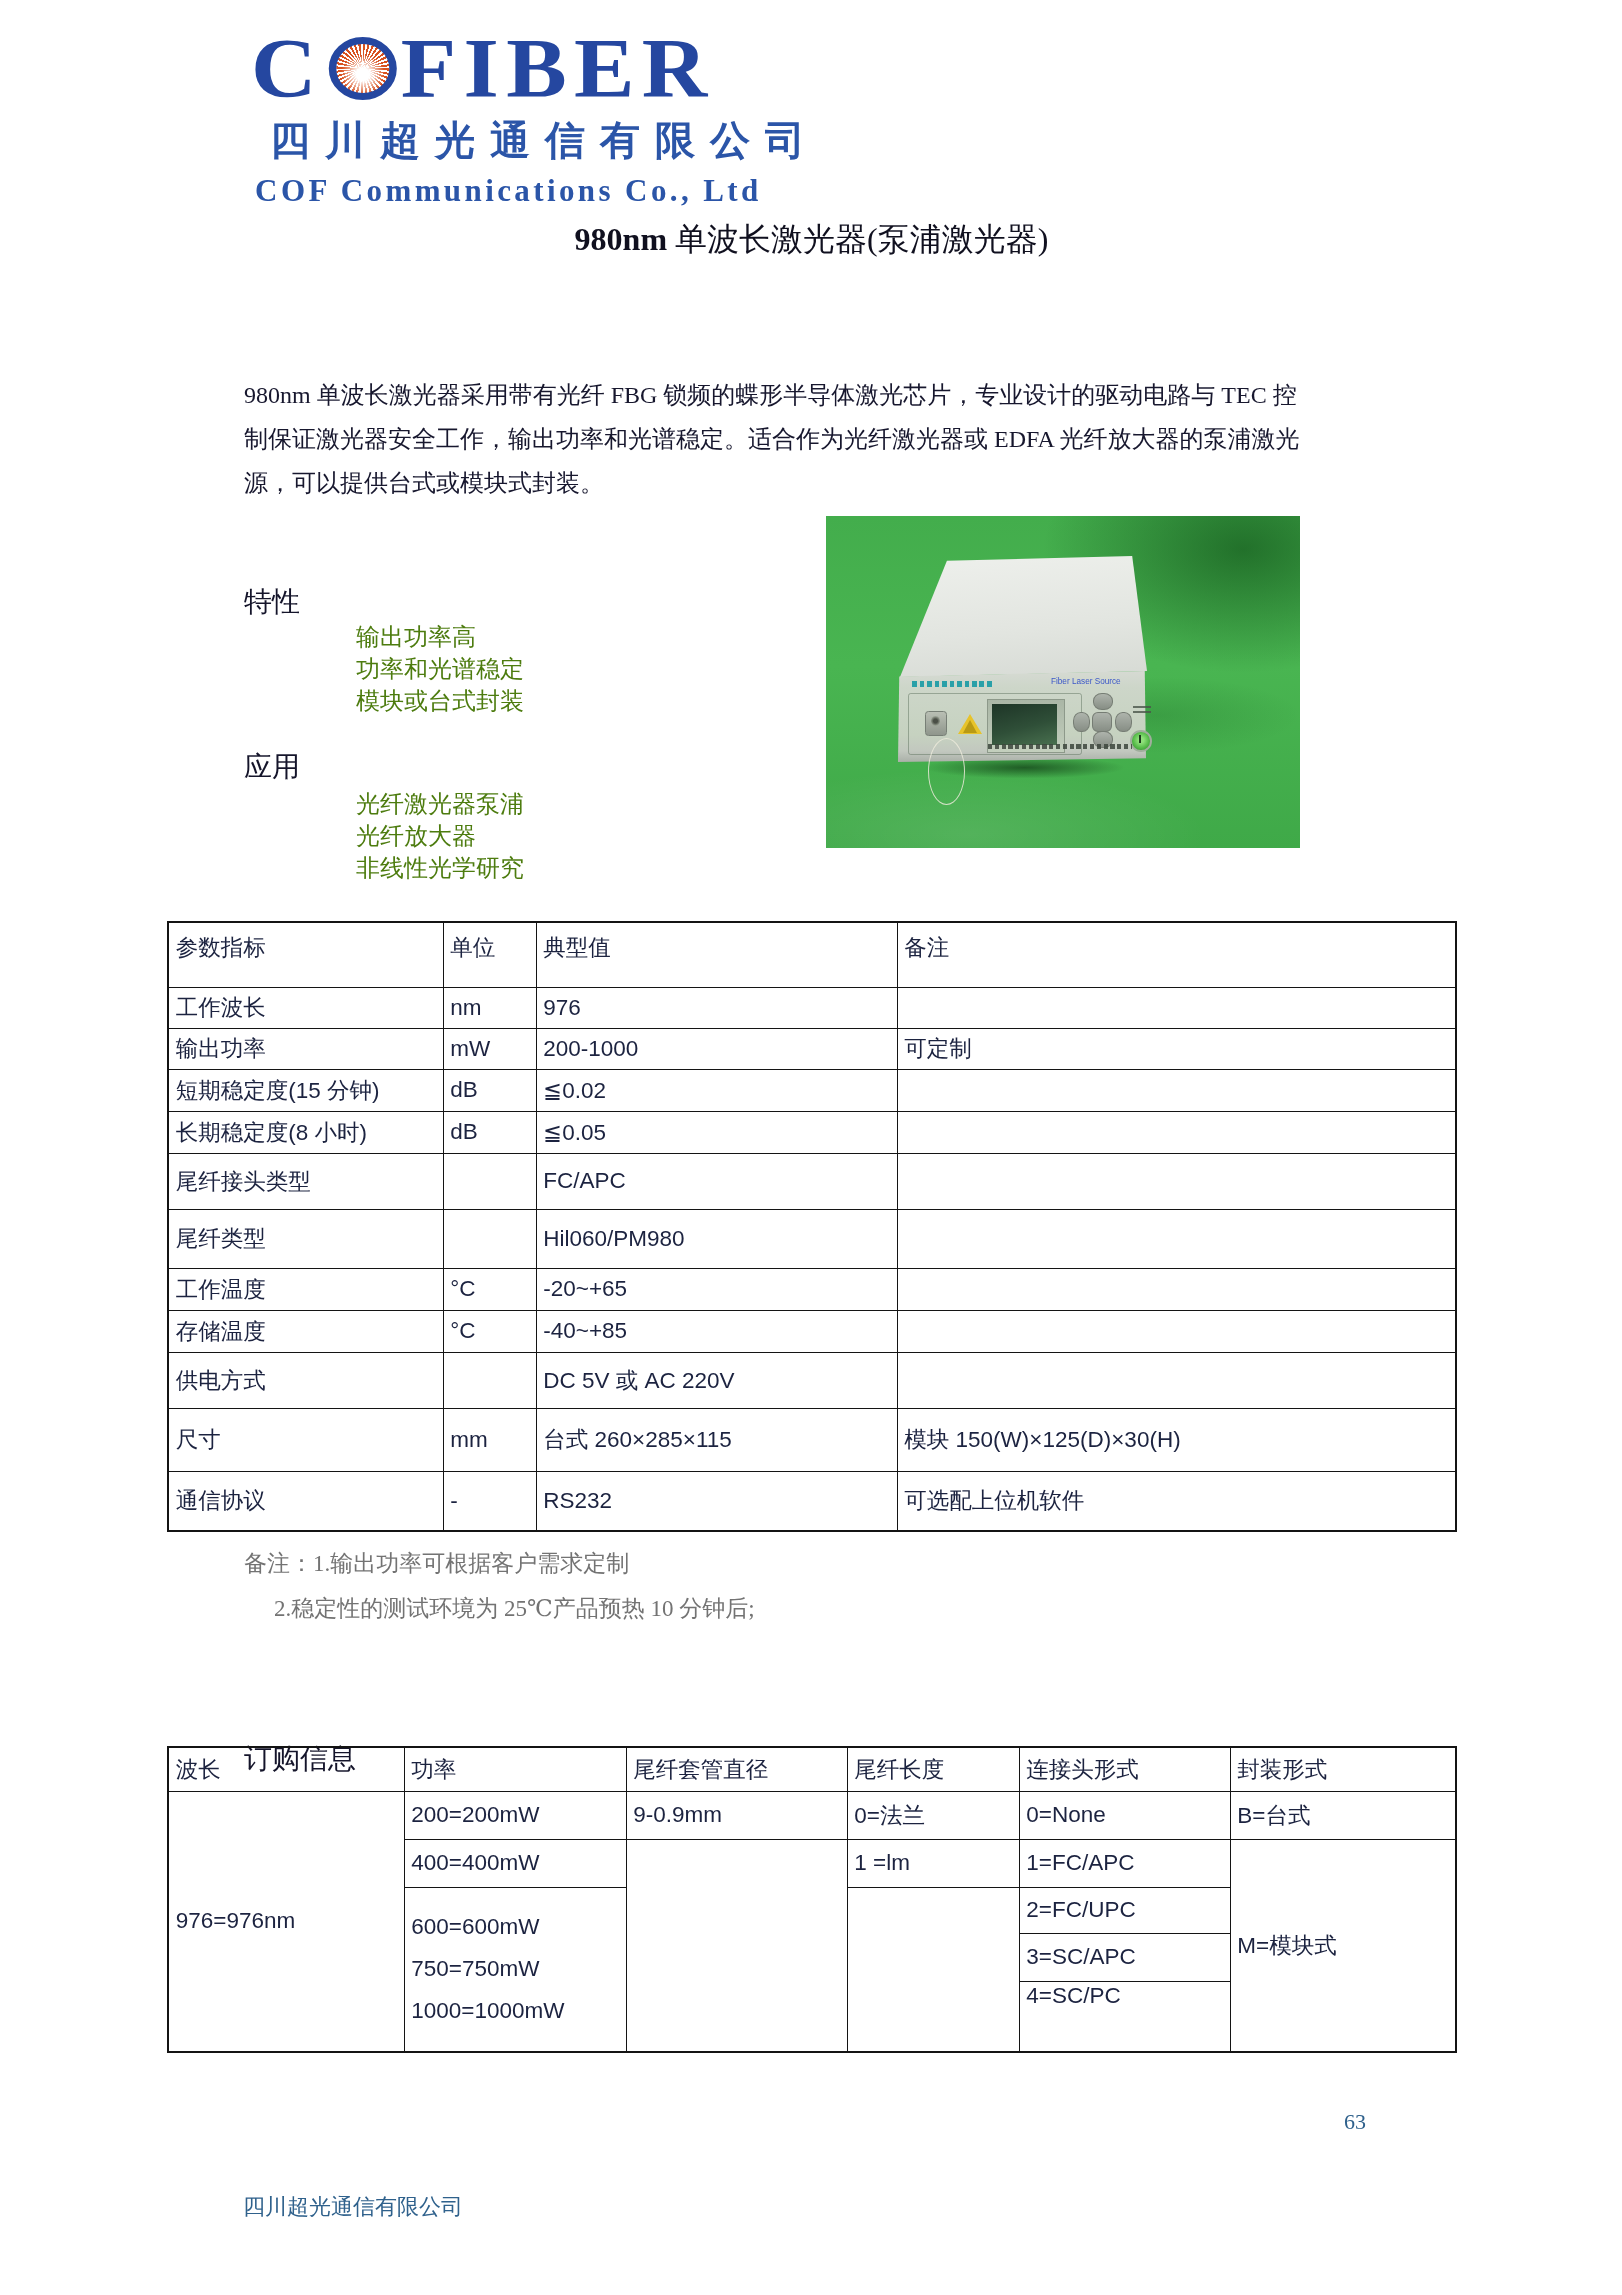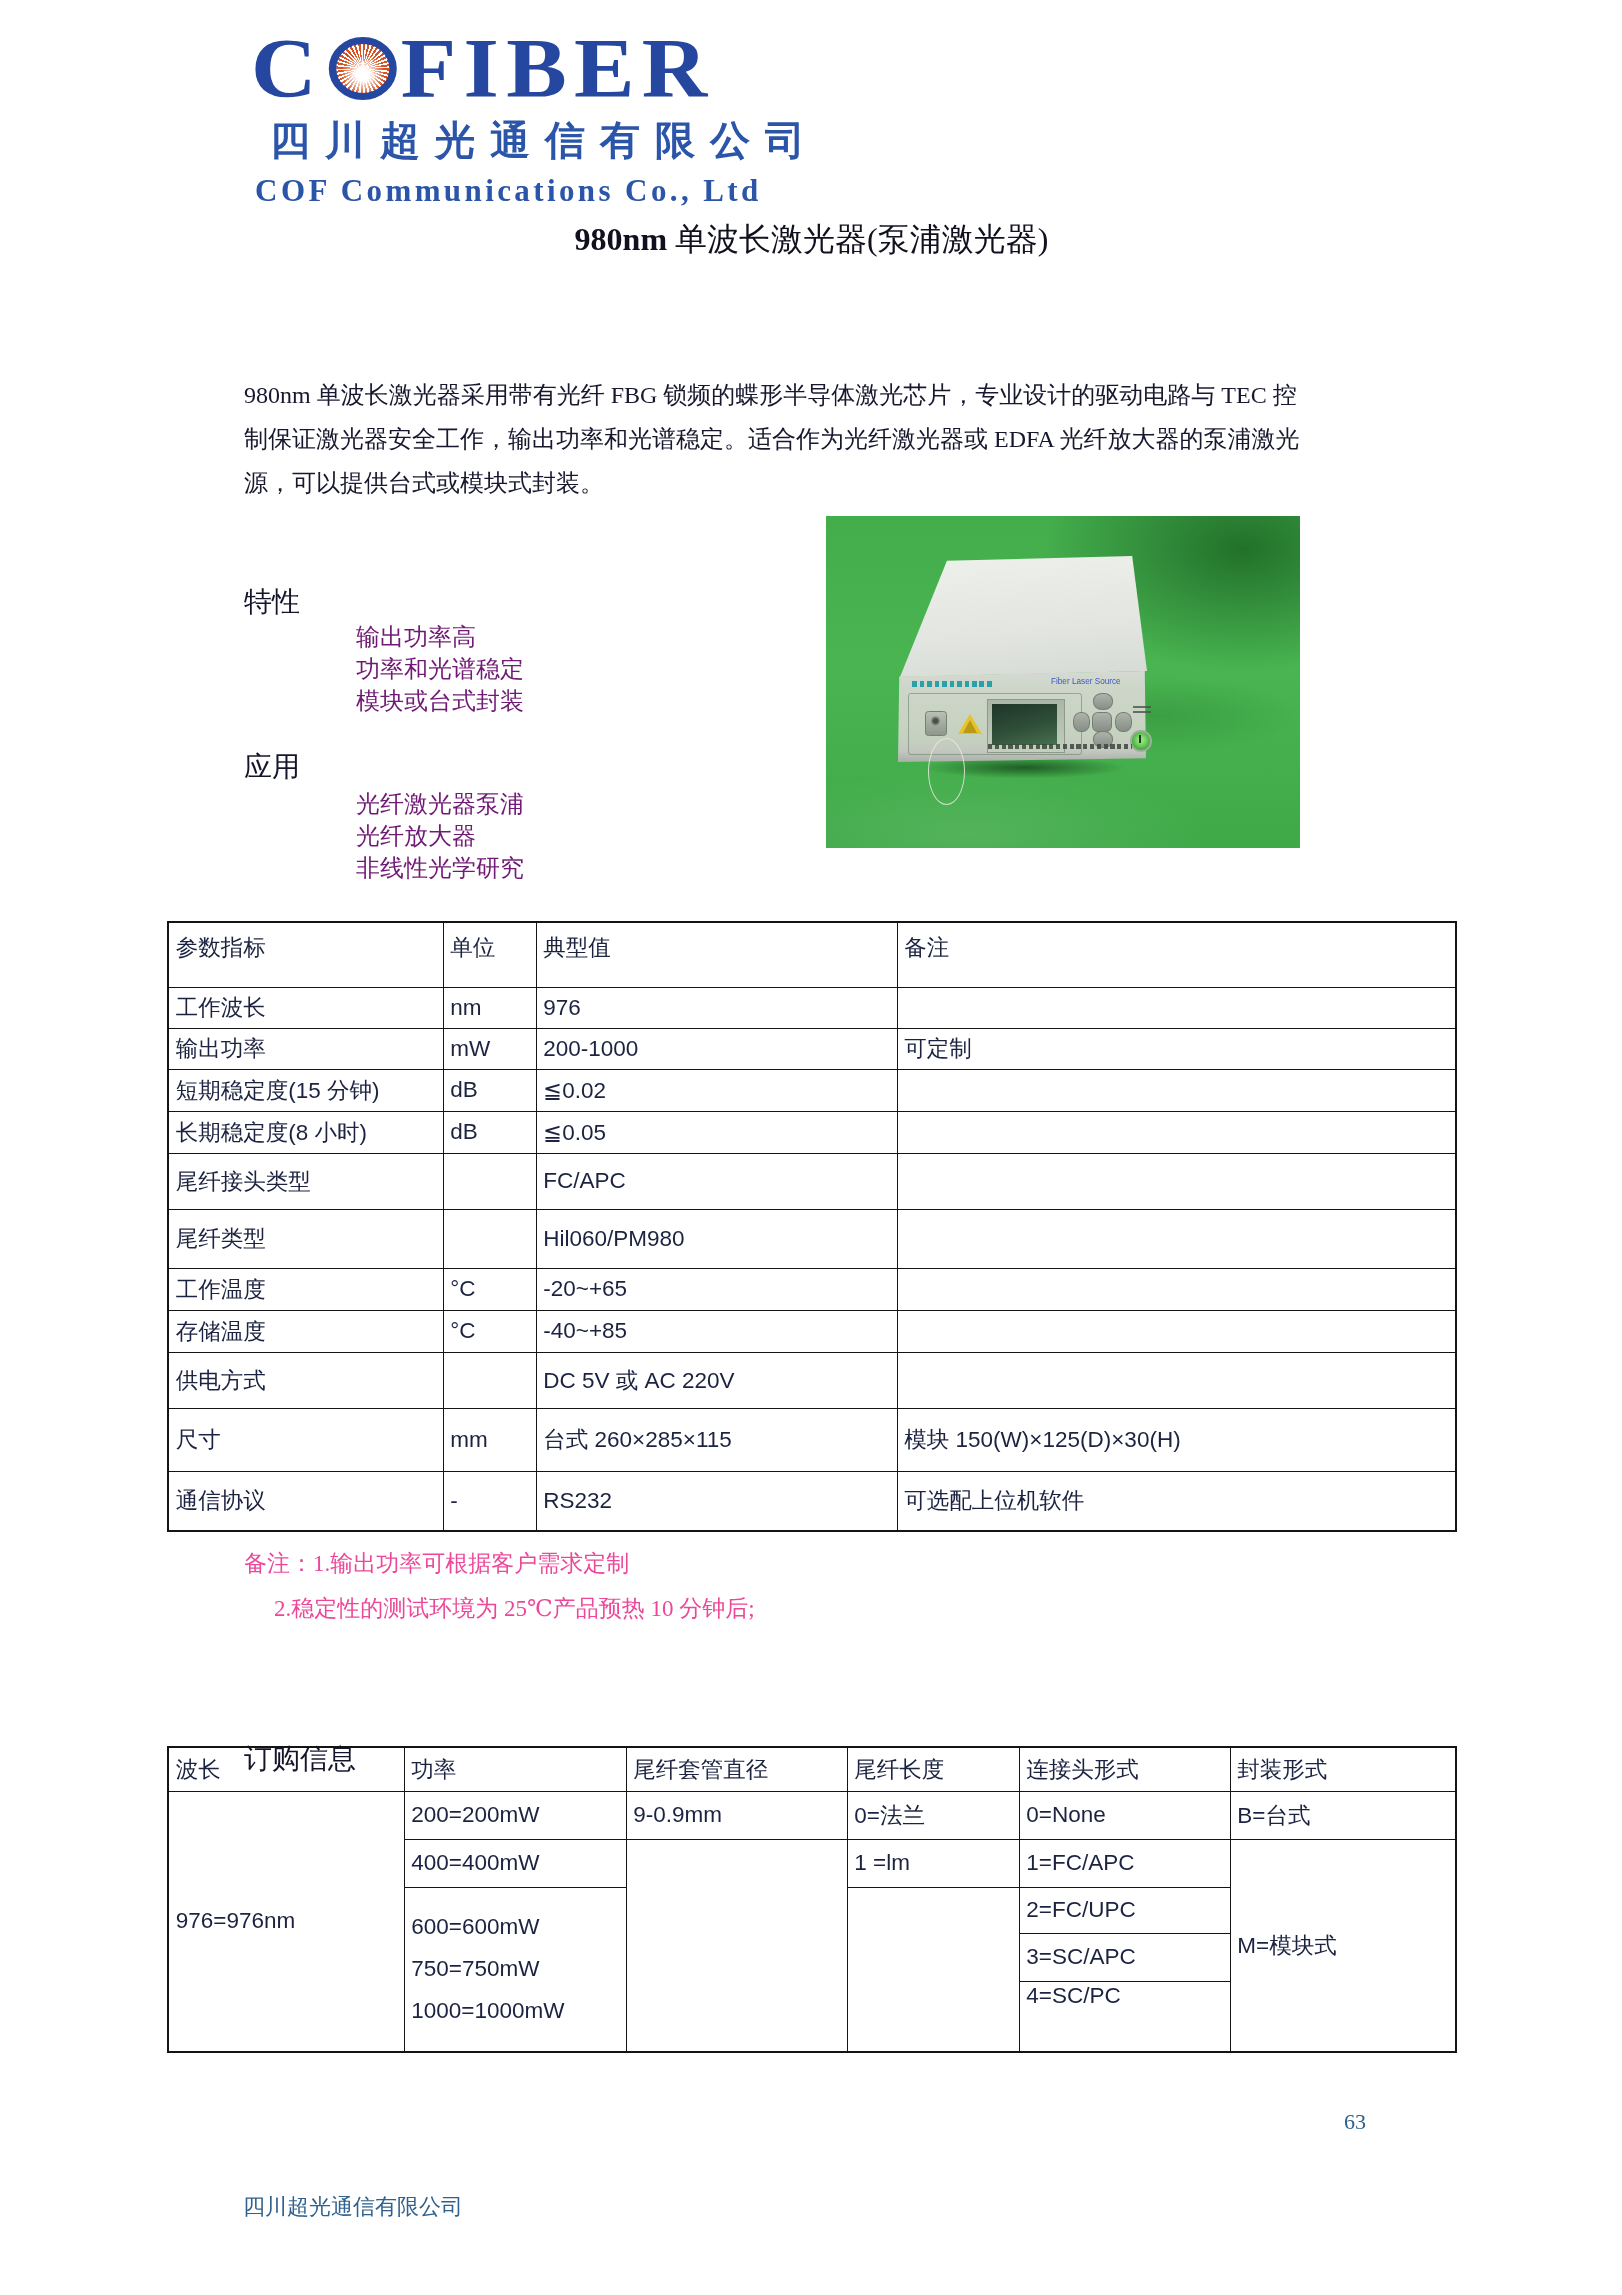--- a/index.html
+++ b/index.html
@@ -15,21 +15,21 @@
   .logo-en{font-family:"Liberation Serif","DejaVu Serif",serif;font-weight:bold;font-size:31px;line-height:1.1;color:#2b55a8;letter-spacing:3.4px;white-space:nowrap;}
 
   
   .doc-title{width:100%;text-align:center;font-size:32px;color:#10101f;white-space:nowrap;}
   .doc-title .model{font-weight:bold;}
 
   
   .intro{font-size:24px;line-height:44px;color:#17172e;white-space:nowrap;}
 
   .section-heading{font-size:28px;color:#14142a;}
-  .bullet-list{font-size:24px;line-height:32px;color:#701a75;}
+  .bullet-list{font-size:24px;line-height:32px;color:#4d7c0f;}
 
   
   .photo{width:474px;height:332px;overflow:hidden;background:
       radial-gradient(ellipse 286px 177px at 88% 10%, rgba(6,62,14,.55), rgba(6,62,14,0) 70%),
       radial-gradient(ellipse 341px 95px at 30% 96%, rgba(255,255,255,.10), rgba(255,255,255,0) 70%),
       radial-gradient(ellipse 204px 55px at 70% 60%, rgba(10,70,20,.18), rgba(10,70,20,0) 70%),
       linear-gradient(180deg,#43ad4c 0%,#49b551 45%,#3fa948 100%);}
   .box-top{left:74px;top:40px;width:247px;height:121px;clip-path:polygon(19% 4%,94% 0%,100% 95%,0% 100%);background:linear-gradient(175deg,#eef0ec 0%,#e2e5e0 60%,#d6dad4 100%);}
   .box-front{left:72px;top:155px;width:248px;height:91px;clip-path:polygon(0.5% 6%,99.5% 0%,100% 96%,0% 100%);background:linear-gradient(180deg,#d6dad3 0%,#cdd6c9 18%,#c6d2c0 70%,#c2c8bf 88%,#aab0a8 100%);}
   .panel-rect{left:82px;top:177px;width:172px;height:60px;border:1.4px solid rgba(95,115,95,.5);border-radius:2.7px;}
@@ -55,21 +55,21 @@
   .spec-table td,.spec-table th,.order-table td,.order-table th{border:1.4px solid #141414;padding:0 6.8px;font-weight:normal;text-align:left;vertical-align:middle;overflow:hidden;}
   .spec-table th{vertical-align:top;padding-top:9px;}
   .c-typ{text-align:center;}
   .valign-bottom{vertical-align:bottom;padding-bottom:2.7px;}
   .order-table th{vertical-align:middle;}
   .vtop{vertical-align:top;padding-top:15px;}
   .power-merged div{line-height:42px;}
   .power-merged{vertical-align:top;padding-top:38px;margin-top:44px;}
 
   
-  .notes{font-size:23px;line-height:45px;color:#ec4899;}
+  .notes{font-size:23px;line-height:45px;color:#737373;}
   .notes .indent{padding-left:30px;}
   .footer{font-size:22px;line-height:39px;color:#2f618c;white-space:pre;font-family:"Liberation Serif","DejaVu Serif",serif;}
   .page-num{font-size:22px;color:#2f618c;}
 </style>
 </head>
 <body>
 
 <div class="abs" style="left:251px;top:27px;">
   <div class="logo-brand"><span>C</span><span class="sunburst"></span><span>FIBER</span></div>
   <div class="logo-cn" style="margin-top:5.5px;margin-left:19px;">四川超光通信有限公司</div>

